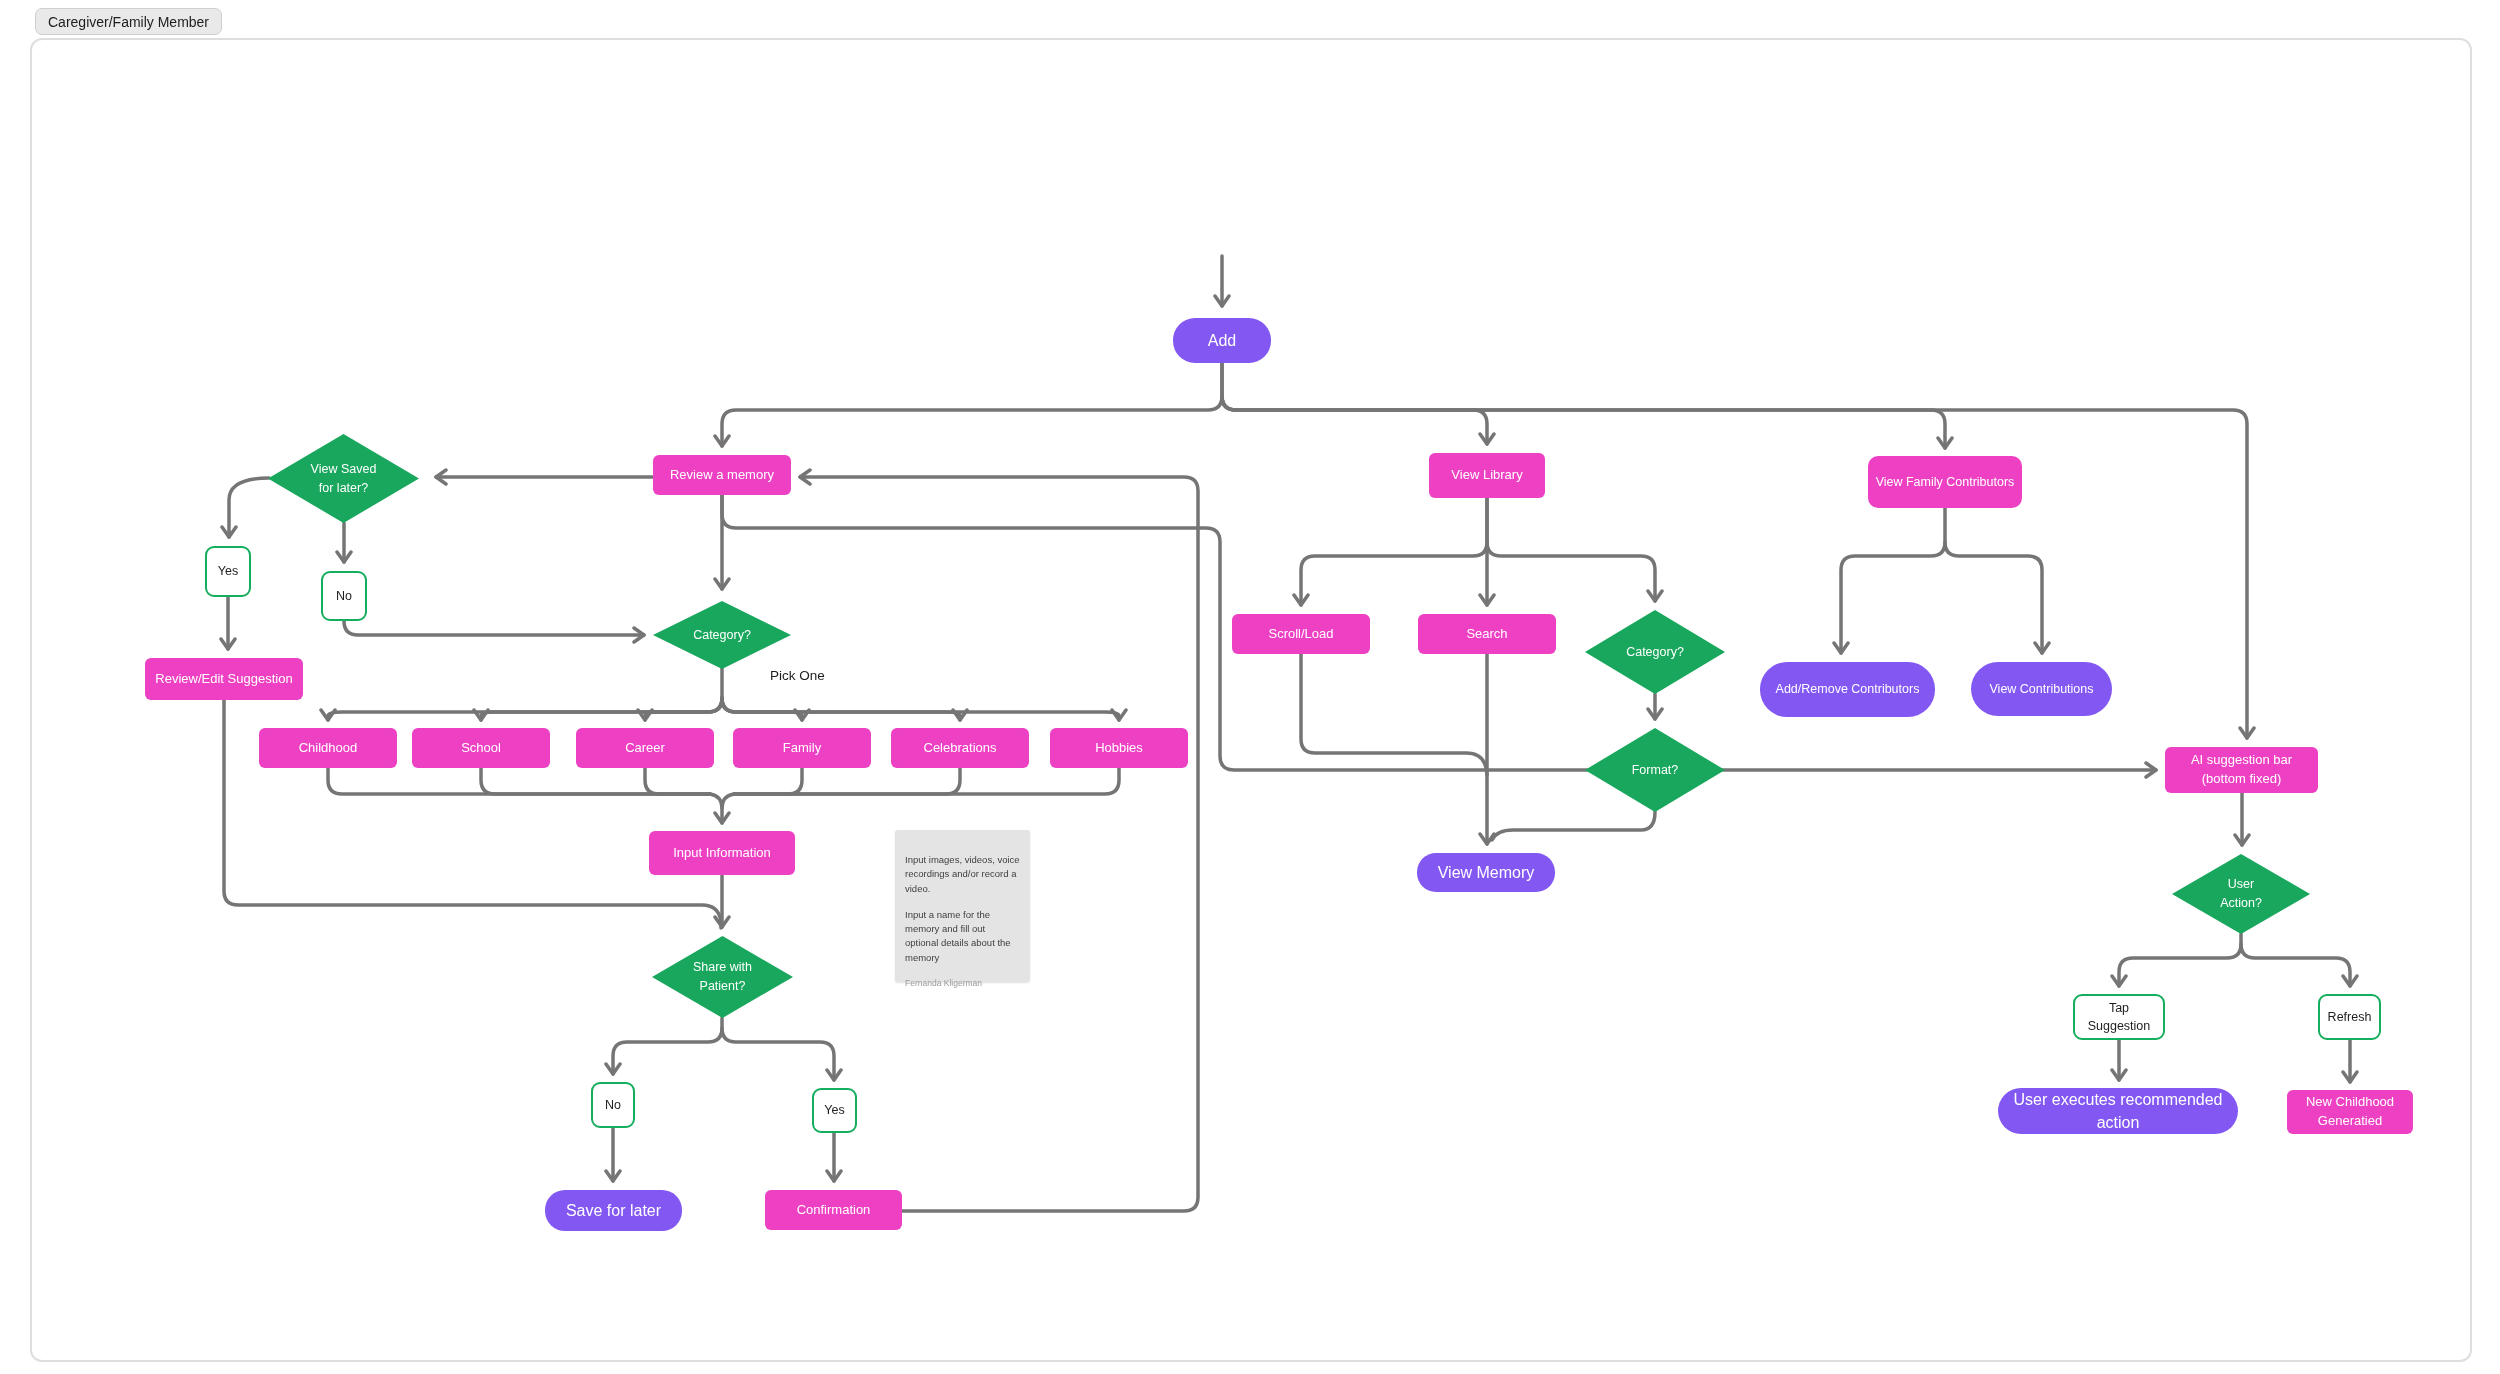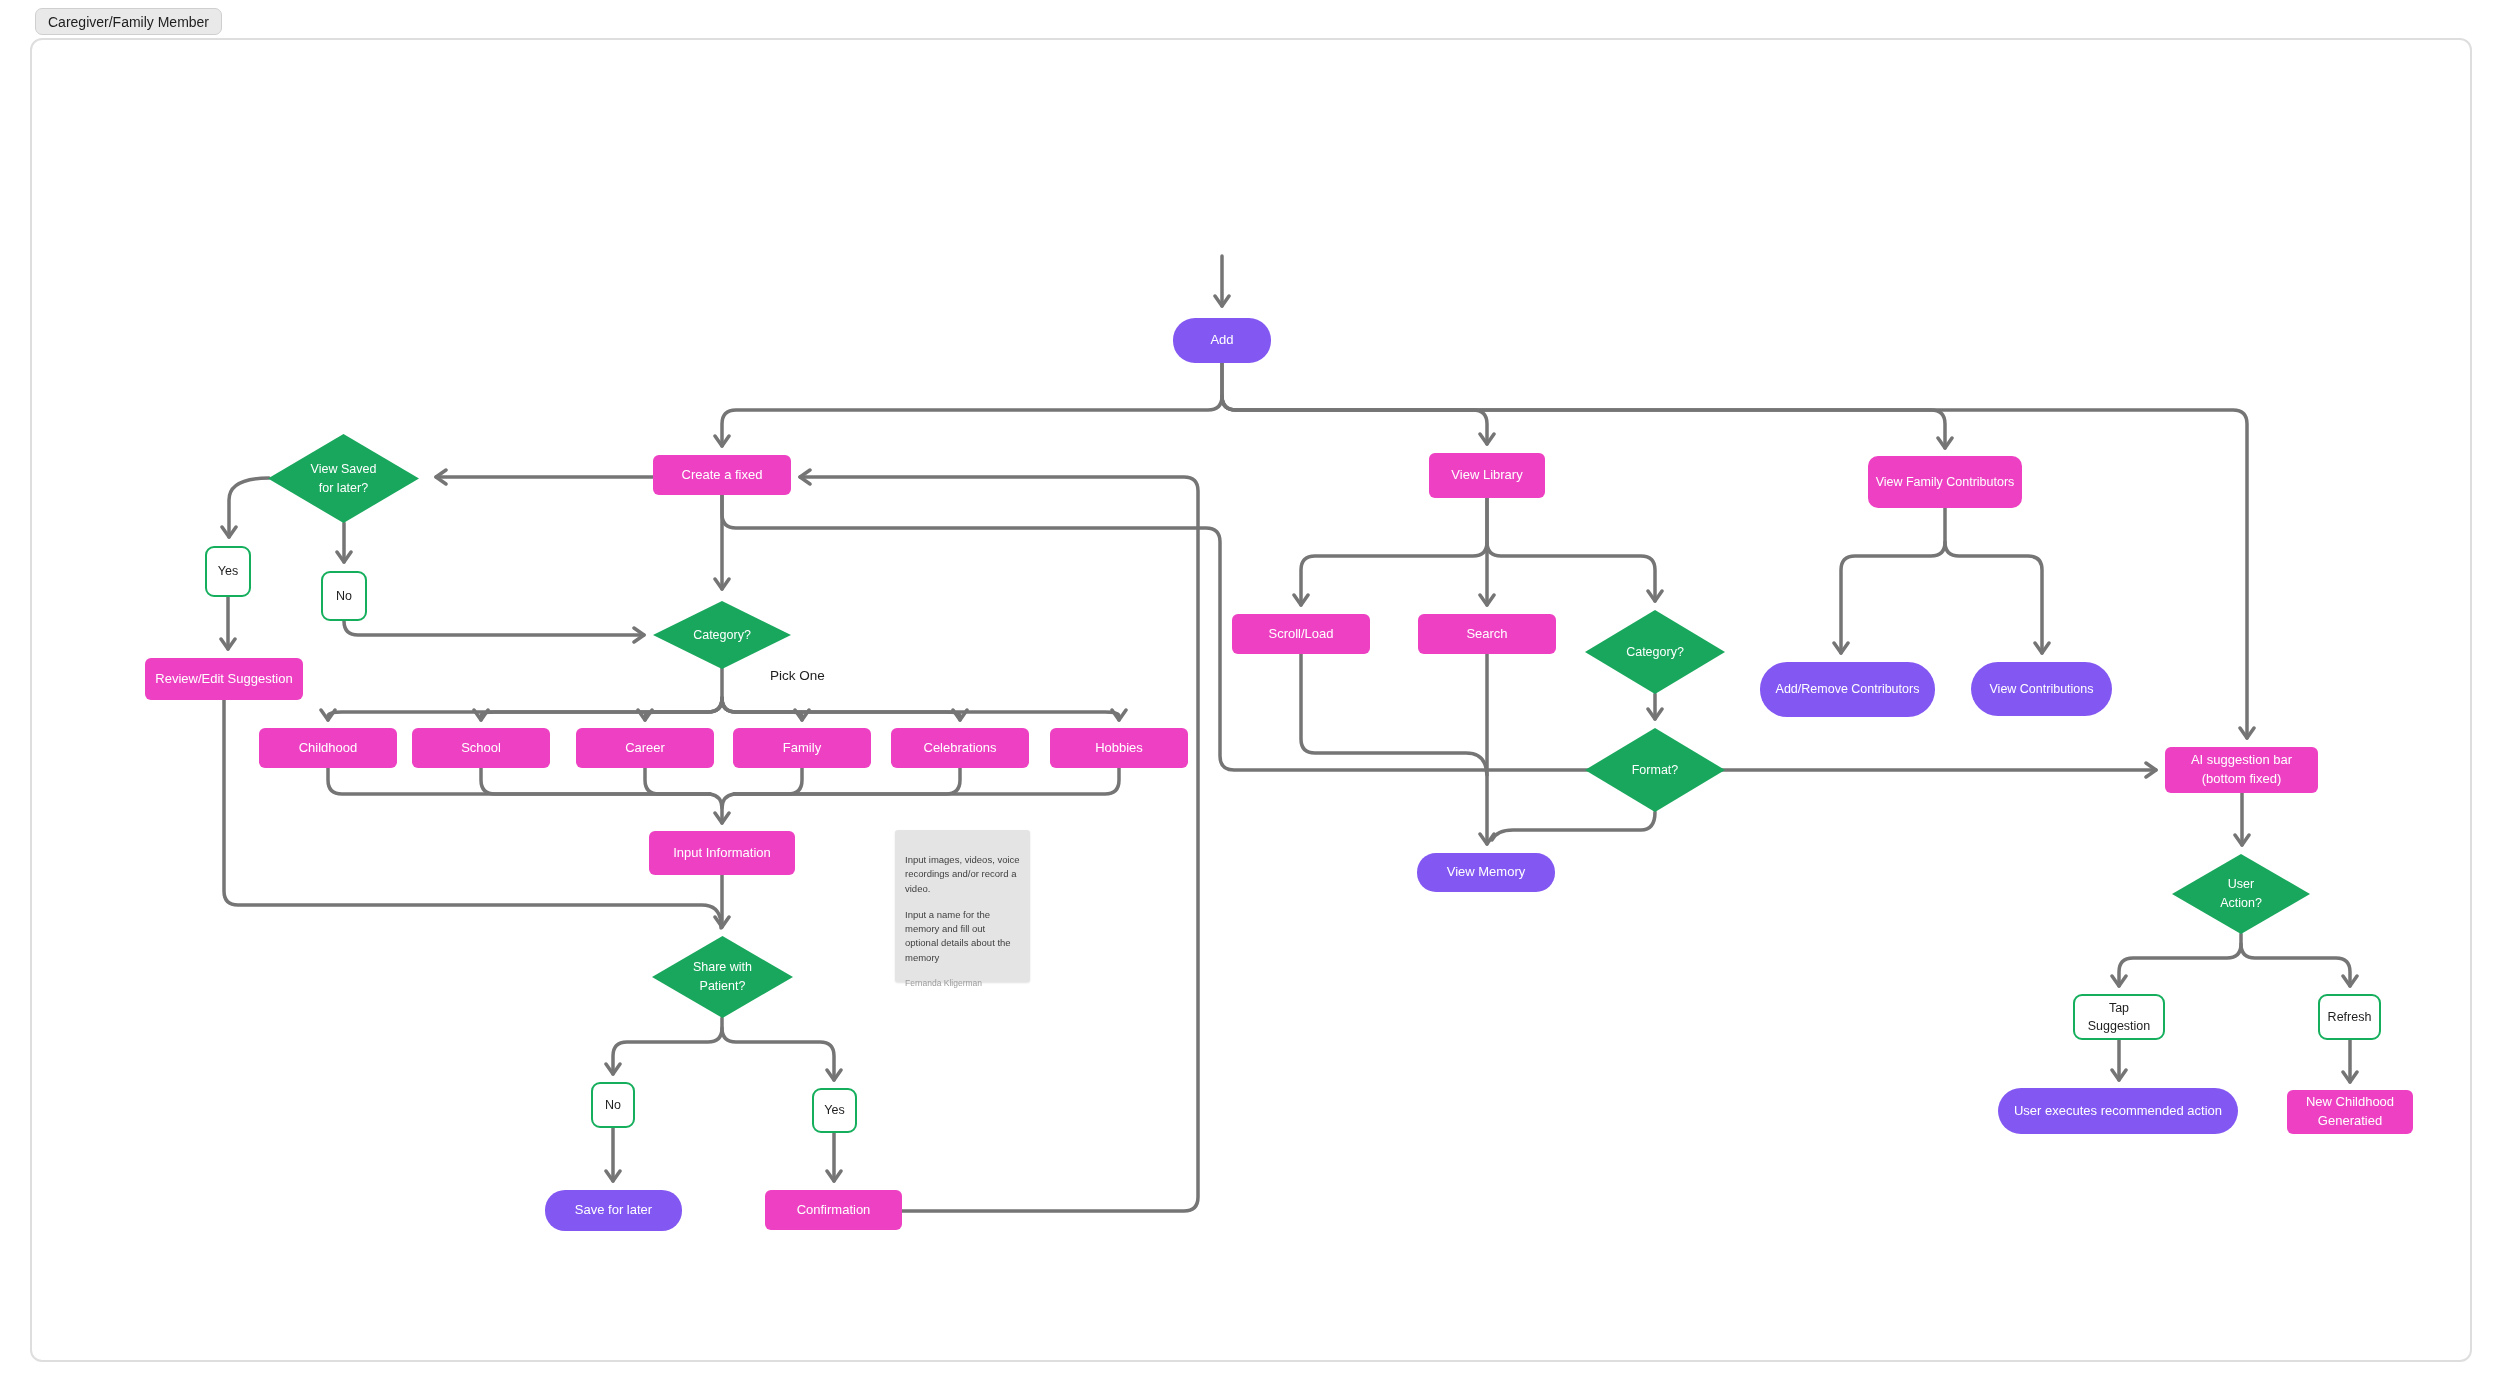--- a/index.html
+++ b/index.html
@@ -6,21 +6,21 @@
   .page{position:relative;width:2500px;height:1374px;background:#ffffff;overflow:hidden;
         font-family:"Liberation Sans", sans-serif;}
   .canvas-frame{position:absolute;left:30px;top:38px;width:2438px;height:1320px;
         background:#ffffff;border:2px solid #dedede;border-radius:12px;}
   .tab{position:absolute;left:35px;top:8px;height:25px;padding:0 12px;display:flex;align-items:center;
         background:#e9e9e9;border:1px solid #cfcfcf;border-radius:7px;font-size:14px;color:#1e1e1e;}
   svg.connectors{position:absolute;left:0;top:0;width:2500px;height:1374px;z-index:1;}
   .node{position:absolute;z-index:2;display:flex;align-items:center;justify-content:center;
         text-align:center;white-space:pre-line;box-sizing:border-box;line-height:1.45;}
   .pink{background:#ee40c3;color:#ffffff;border-radius:6px;font-size:13px;}
-  .purple{background:#8357f2;color:#ffffff;font-size:13px;}
+  .purple{background:#8357f2;color:#ffffff;font-size:16px;}
   .gbox{background:#ffffff;border:2.5px solid #14ae5c;border-radius:9px;color:#1e1e1e;font-size:12.5px;}
   .diamond{position:absolute;z-index:2;}
   .diamond-bg{position:absolute;left:0;top:0;width:100%;height:100%;background:#18a75c;
         clip-path:polygon(50% 0,100% 50%,50% 100%,0 50%);}
   .diamond-label{position:absolute;left:0;top:0;width:100%;height:100%;display:flex;align-items:center;
         justify-content:center;text-align:center;color:#ffffff;font-size:12.5px;line-height:1.5;white-space:pre-line;}
   .note{position:absolute;z-index:2;background:#e4e4e4;border-radius:3px;padding:11px 10px;
         box-sizing:border-box;color:#3f3f3f;font-size:9.5px;line-height:1.5;box-shadow:0 1px 2px rgba(0,0,0,0.12);}
   .note p{margin:12px 0 12px 0;}
   .note .author{color:#9b9b9b;font-size:8.5px;margin:0;}
@@ -85,21 +85,21 @@
       <path marker-end="url(#arrow)" d="M1945 542 Q1945 556 1959 556 H2028 Q2042 556 2042 570 V653"></path>
       <path marker-end="url(#arrow)" d="M2242 793 V845"></path>
       <path marker-end="url(#arrow)" d="M2241 934 V944 Q2241 958 2227 958 H2133 Q2119 958 2119 972 V986"></path>
       <path marker-end="url(#arrow)" d="M2241 944 Q2241 958 2255 958 H2336 Q2350 958 2350 972 V986"></path>
       <path marker-end="url(#arrow)" d="M2119 1040 V1080"></path>
       <path marker-end="url(#arrow)" d="M2350 1040 V1082"></path>
     </g>
   </svg>
 
   <div class="node purple" style="left:1173px;top:318px;width:98px;height:45px;border-radius:22px;">Add</div>
-  <div class="node pink" style="left:653px;top:455px;width:138px;height:40px;">Create a fixed</div>
+  <div class="node pink" style="left:653px;top:455px;width:138px;height:40px;">Review a memory</div>
 
   <div class="diamond" style="left:268px;top:434px;width:151px;height:89px;">
     <div class="diamond-bg"></div>
     <div class="diamond-label">View Saved
 for later?</div>
   </div>
   <div class="node gbox" style="left:205px;top:546px;width:46px;height:51px;">Yes</div>
   <div class="node gbox" style="left:321px;top:571px;width:46px;height:50px;">No</div>
   <div class="node pink" style="left:145px;top:658px;width:158px;height:42px;">Review/Edit Suggestion</div>
 

